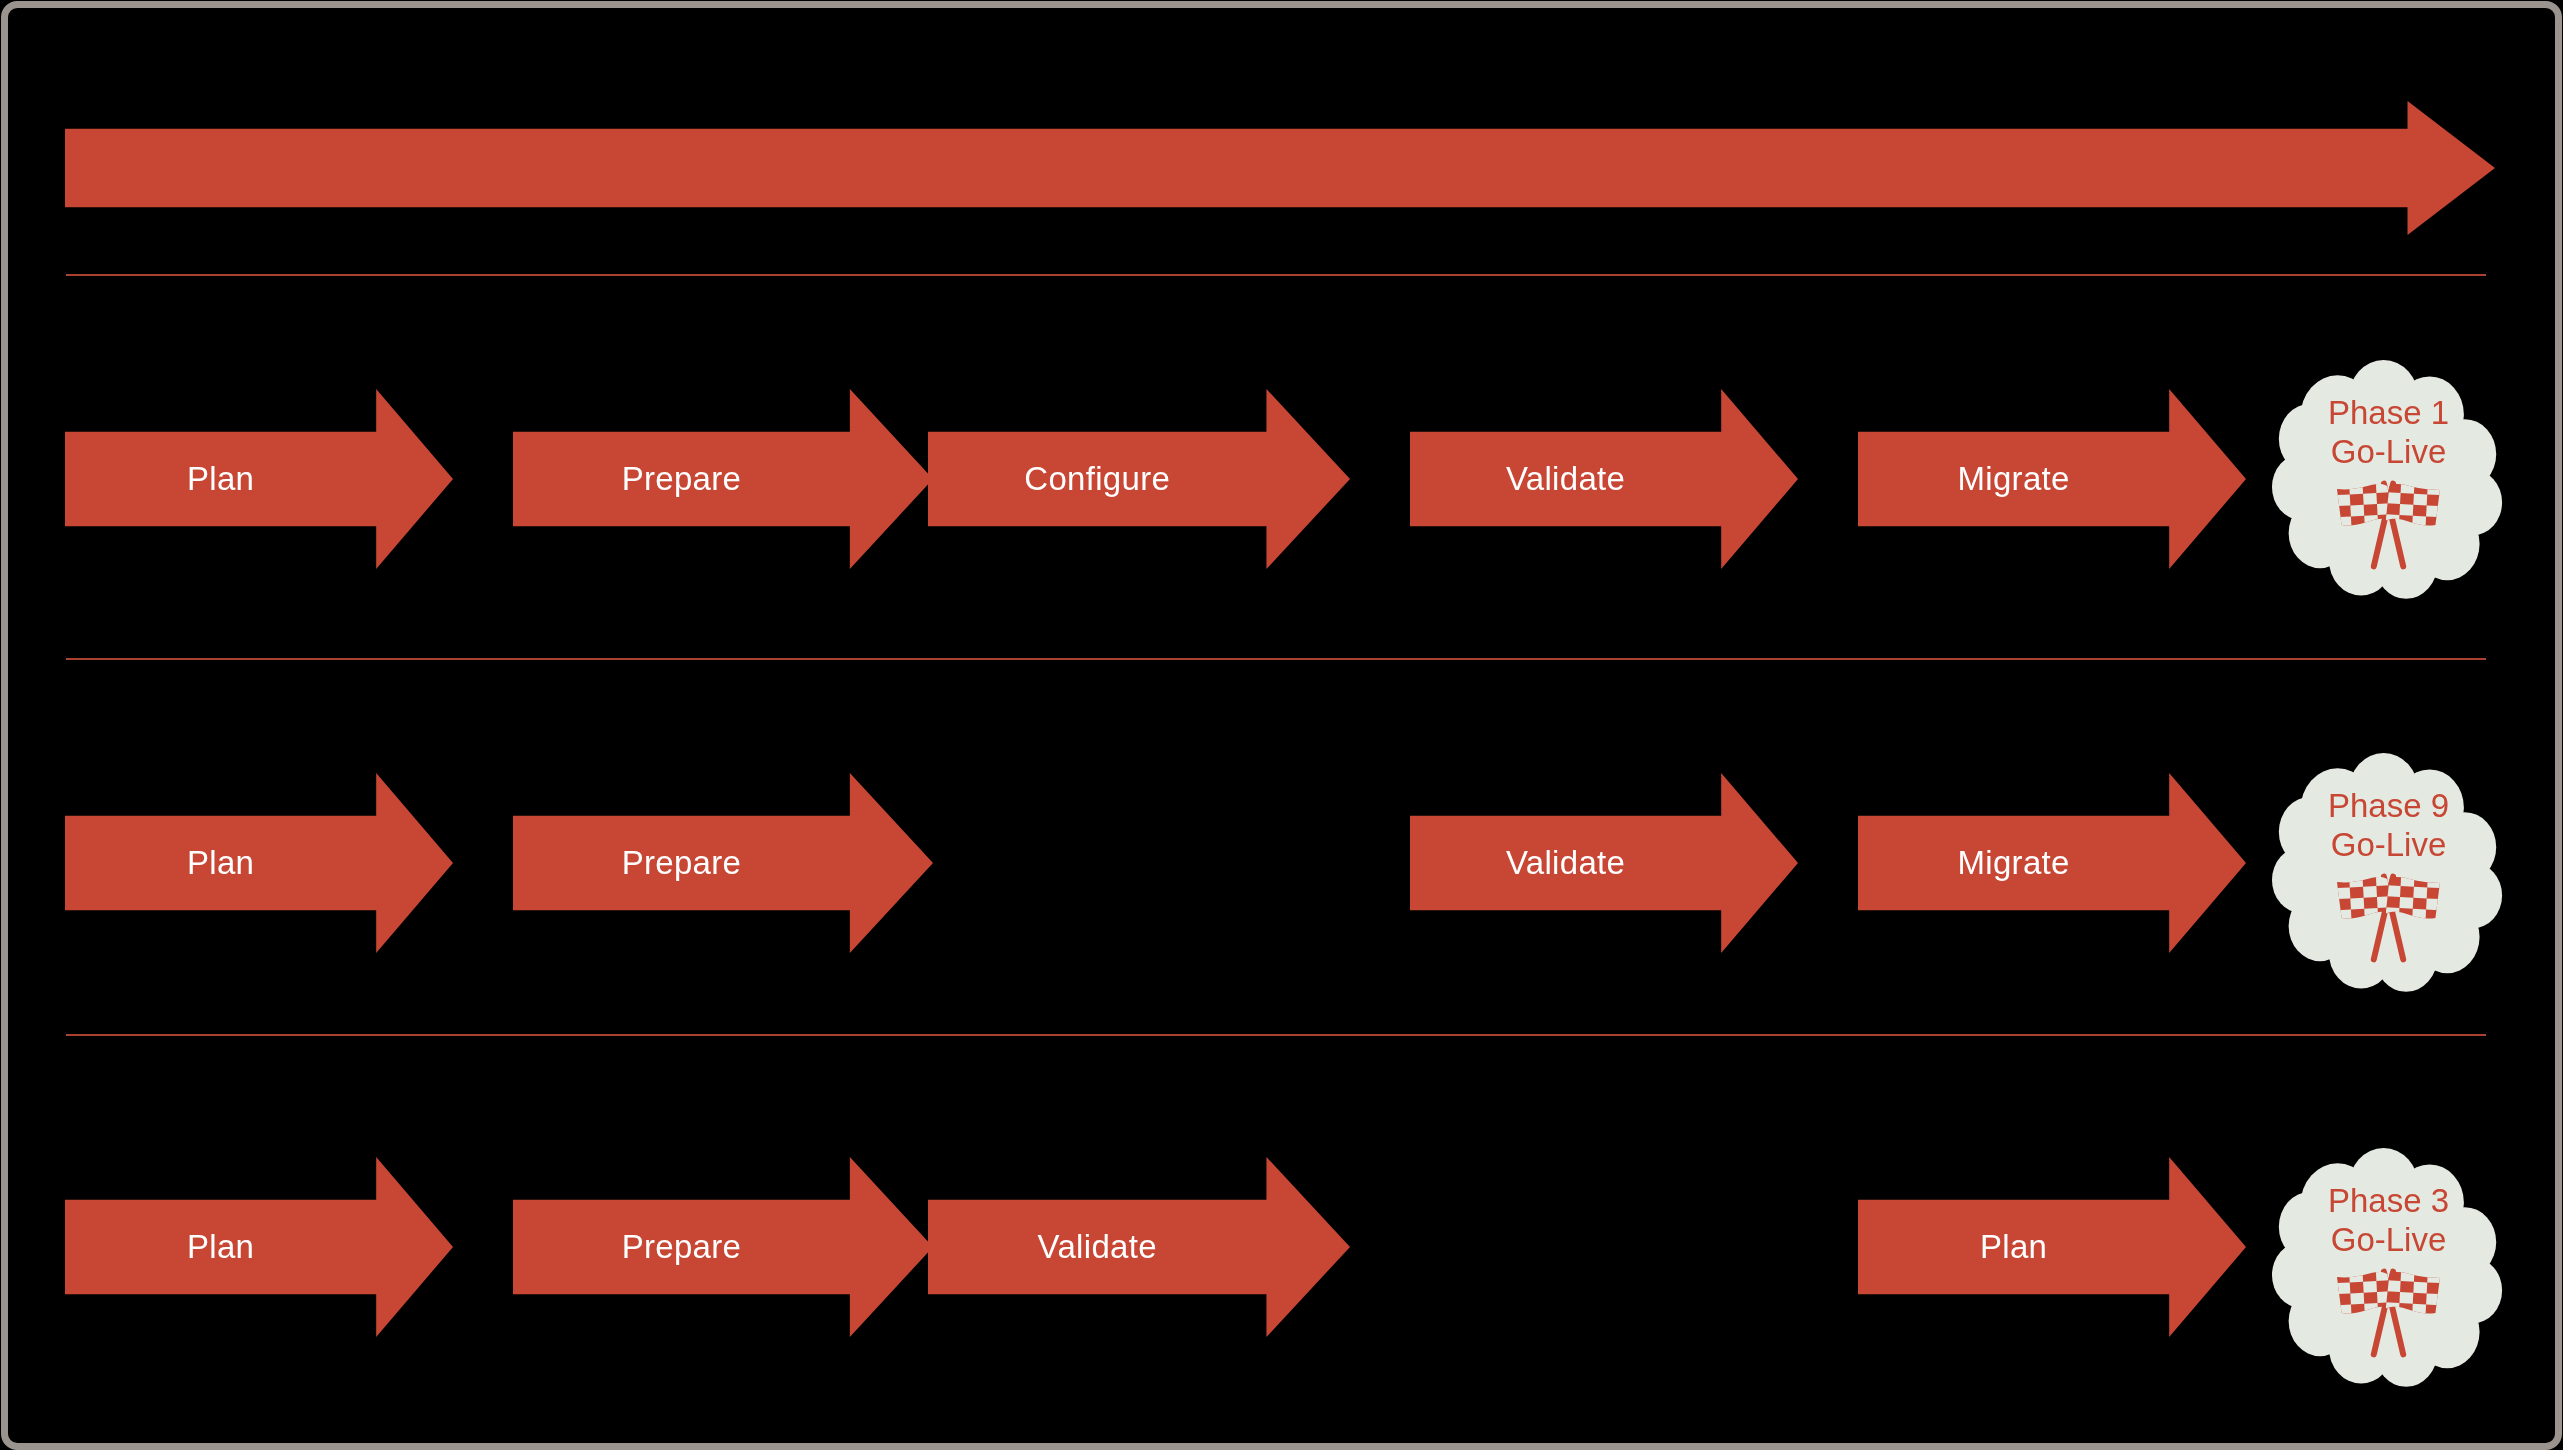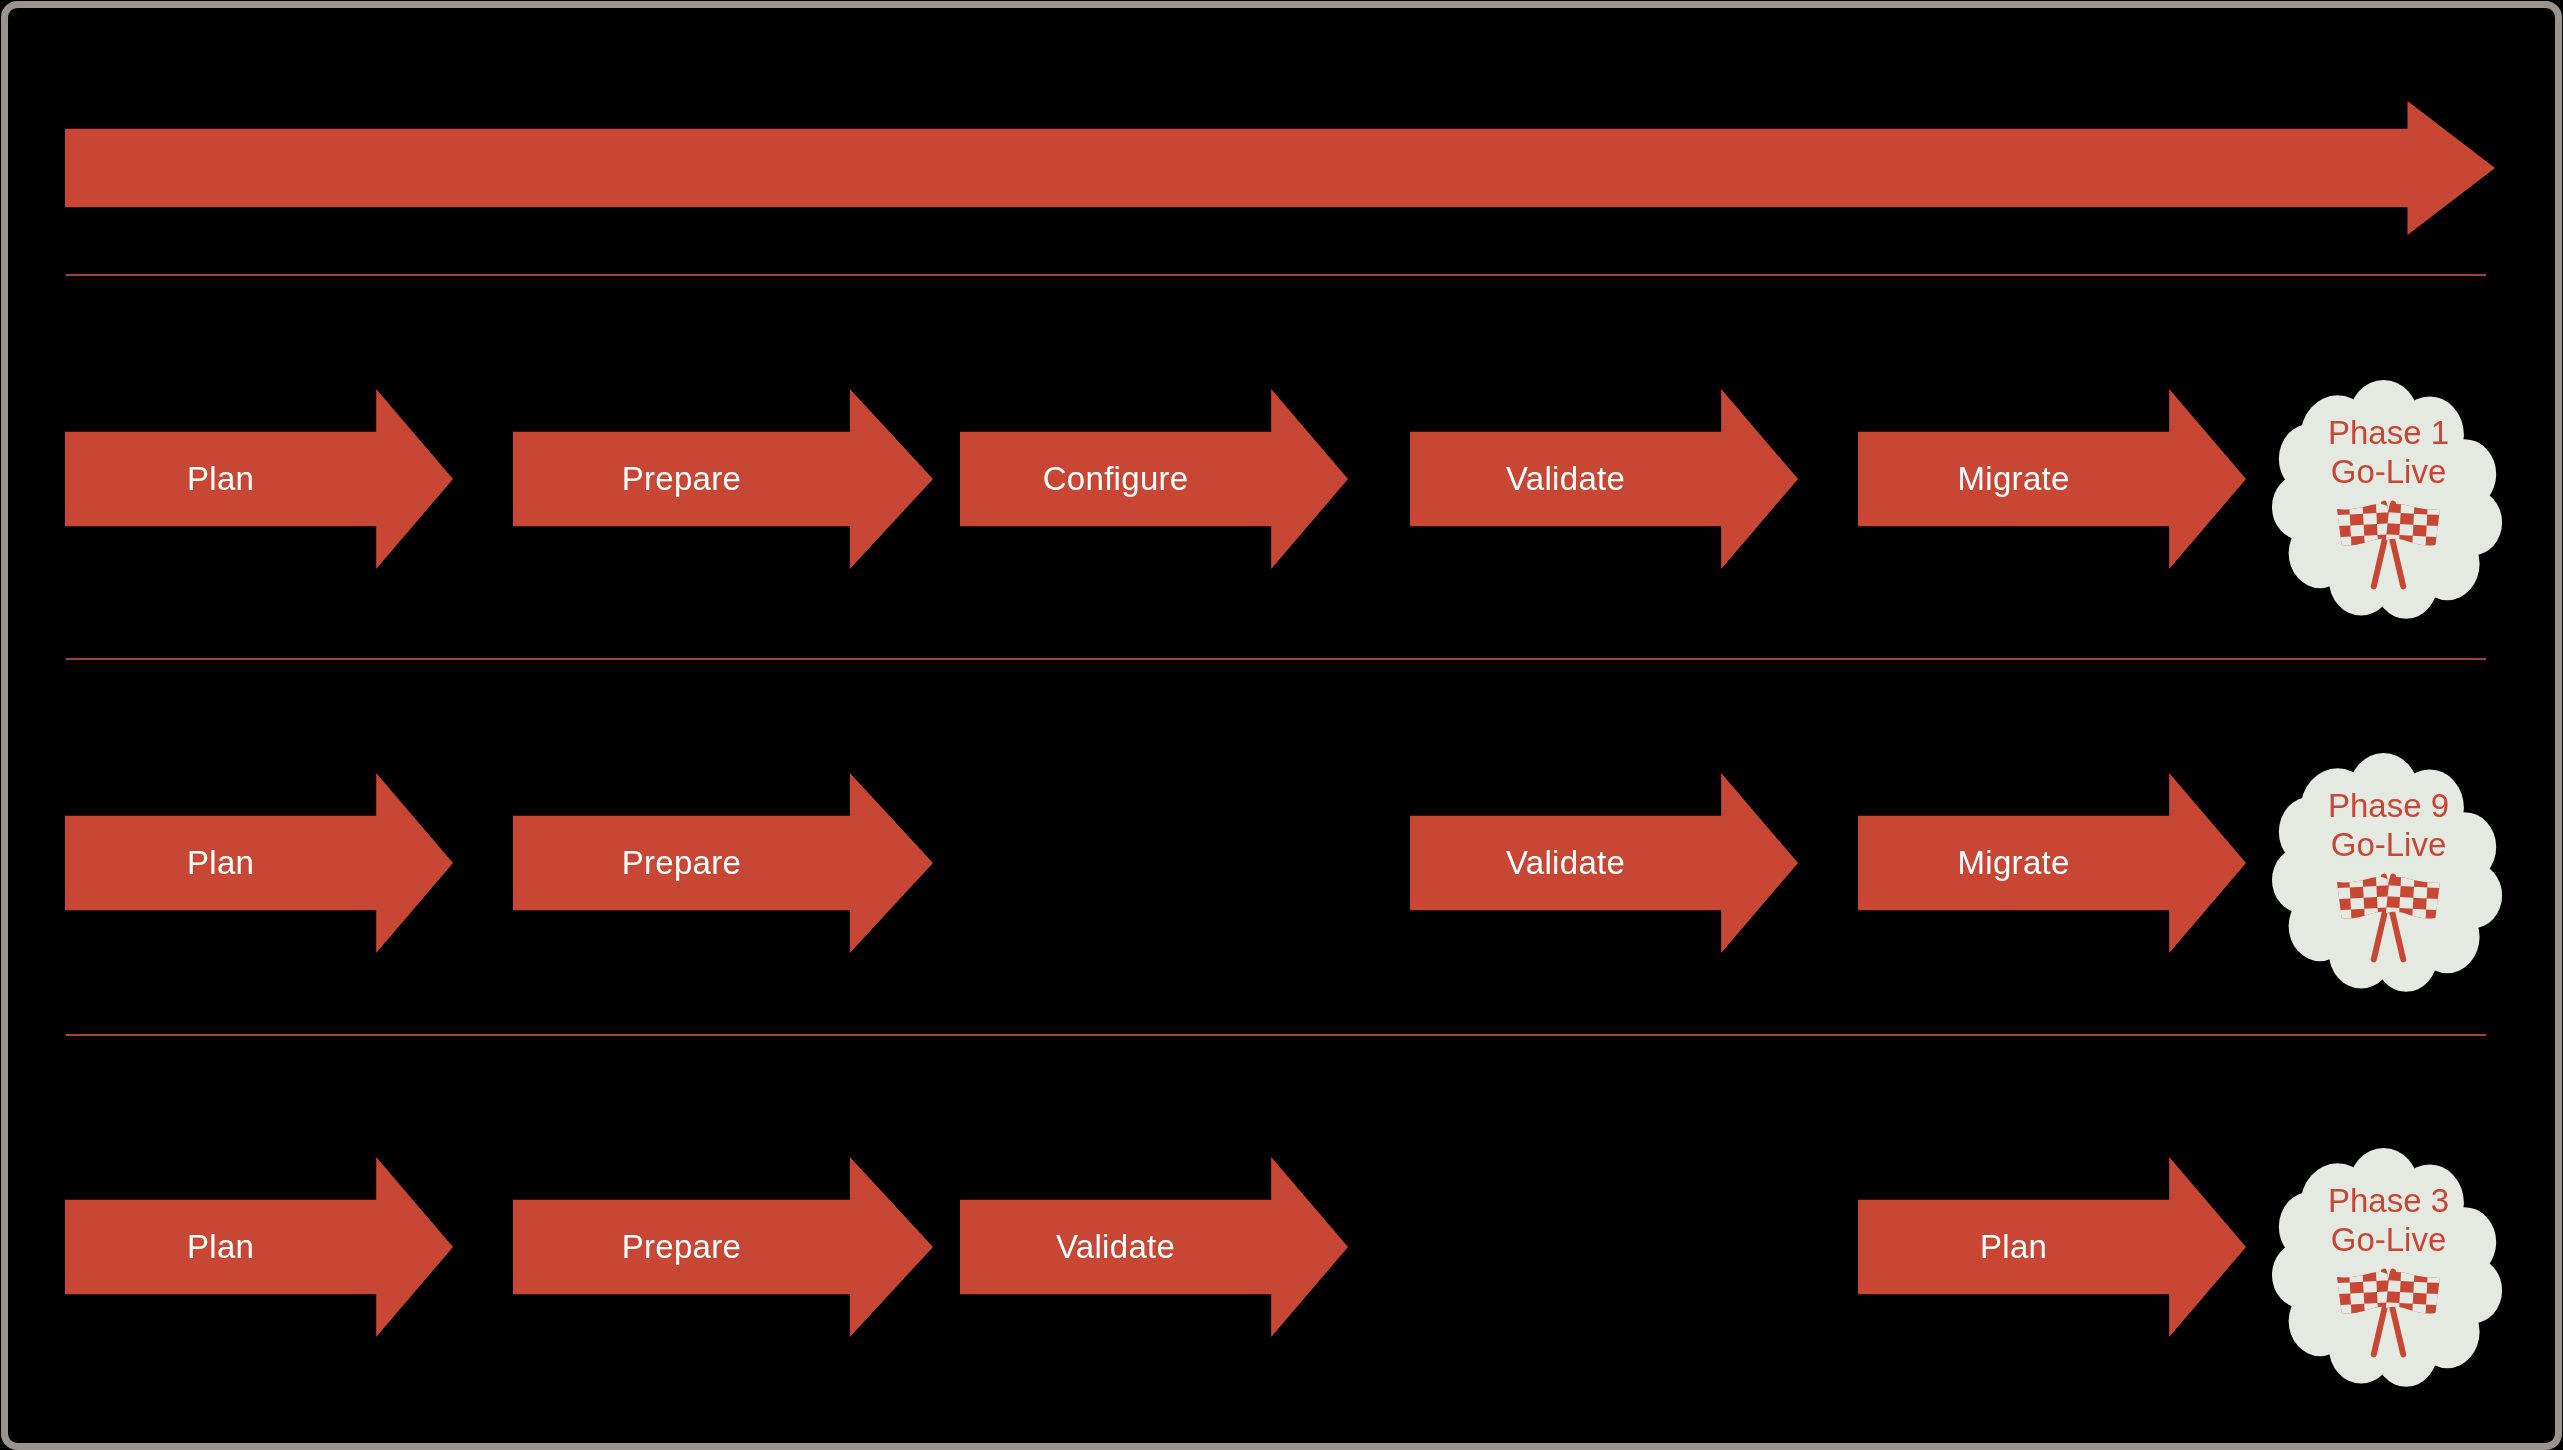--- a/index.html
+++ b/index.html
@@ -53,21 +53,21 @@
     width: 388px;
     height: 180px;
     background: var(--arrow-red, #C74634);
     clip-path: polygon(0 23.7%, 80.2% 23.7%, 80.2% 0, 100% 50%, 80.2% 100%, 80.2% 76.3%, 0 76.3%);
   }
   .r0 { top: 389px; }
   .r1 { top: 773px; }
   .r2 { top: 1157px; }
   .c0 { left: 65px; text-decoration: underline; }
   .c1 { left: 513px; padding-left: 32px; }
-  .c2 { left: 960px; }
+  .c2 { left: 928px; padding-left: 34px; }
   .c3 { left: 1410px; }
   .c4 { left: 1858px; }
   .step-label {
     position: absolute;
     left: 0;
     top: 23.7%;
     width: 80.2%;
     height: 52.6%;
     display: flex;
     align-items: center;
@@ -77,21 +77,21 @@
     letter-spacing: 0.3px;
     white-space: nowrap;
   }
   
   .cloud {
     position: absolute;
     left: 2271px;
     width: 235px;
     height: 241px;
   }
-  .cloud.r0c { top: 380px; }
+  .cloud.r0c { top: 360px; }
   .cloud.r1c { top: 753px; }
   .cloud.r2c { top: 1148px; }
   .cloud-bg {
     position: absolute;
     inset: 0;
     width: 100%;
     height: 100%;
   }
   .cloud-content {
     position: absolute;

